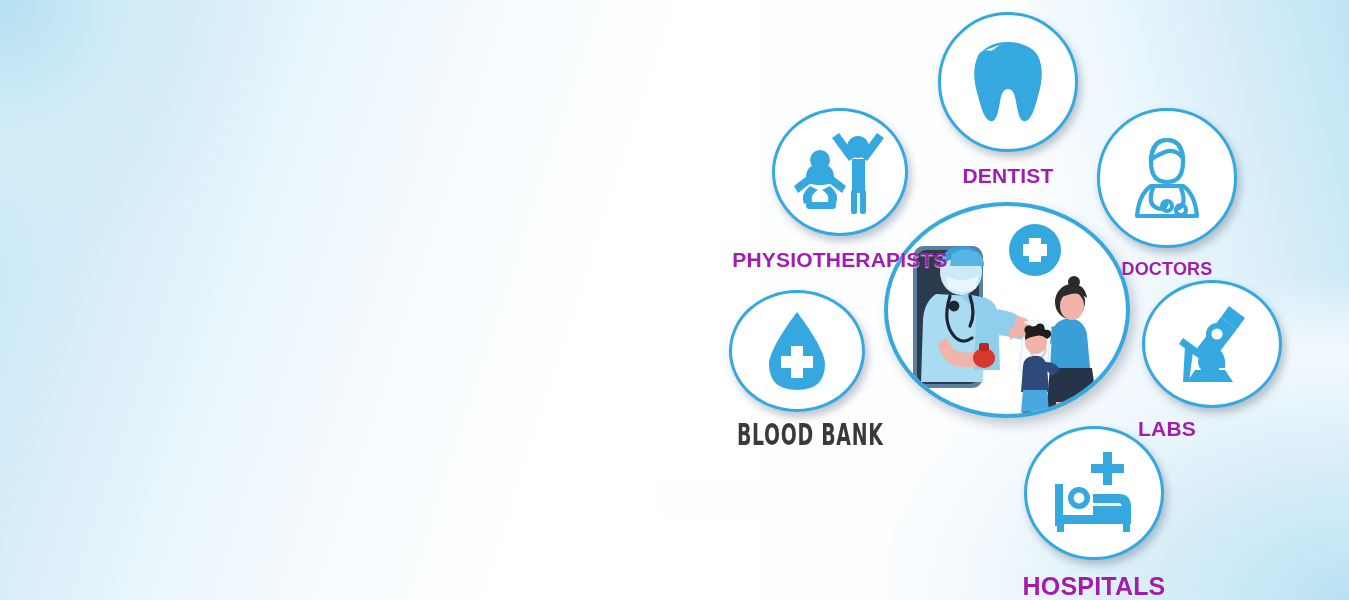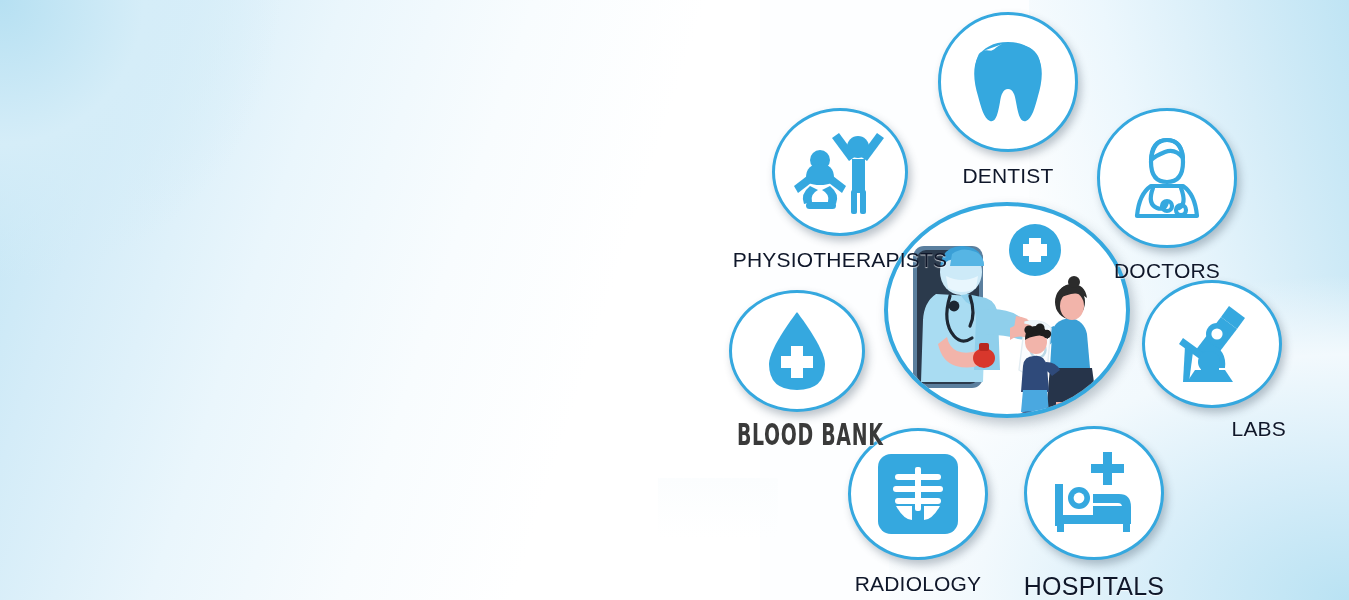--- a/index.html
+++ b/index.html
@@ -46,22 +46,22 @@
     border-radius:50%;
     background:#ffffff;
     border:3px solid #35a8df;
     box-shadow:3px 5px 9px rgba(40,60,80,.30);
     display:flex; align-items:center; justify-content:center;
   }
   .disc svg { display:block; overflow:visible; }
   .caption {
     position:absolute;
     white-space:nowrap;
-    color:#0f172a;
-    font-weight:400;
+    color:#a21caf;
+    font-weight:700;
     letter-spacing:.2px;
     text-shadow:0 1px 1px rgba(255,255,255,.75);
   }
   .caption.cond {
     font-family:"Liberation Sans Narrow","DejaVu Sans Condensed","Liberation Sans",sans-serif;
     transform:scaleX(.70);
     transform-origin:left center;
     letter-spacing:1px;
     font-weight:700;
     color:#3a3a3a;
@@ -76,25 +76,25 @@
   }
   #hubart { position:absolute; left:0; top:0; width:246px; height:216px; }
 
   
   #n-dentist { left:938px; top:12px; width:140px; height:140px; }
   #n-dentist .disc { width:140px; height:140px; }
   #n-dentist .caption { left:-4px; top:152px; width:148px; text-align:center; font-size:21px; }
 
   #n-doctors { left:1097px; top:108px; width:140px; height:140px; }
   #n-doctors .disc { width:140px; height:140px; }
-  #n-doctors .caption { left:-4px; top:151px; width:148px; text-align:center; font-size:21px; }
+  #n-doctors .caption { left:-4px; top:151px; width:148px; text-align:center; font-size:18px; }
 
   #n-labs { left:1142px; top:280px; width:140px; height:128px; }
   #n-labs .disc { width:140px; height:128px; }
-  #n-labs .caption { left:-4px; top:137px; width:148px; text-align:right; font-size:21px; }
+  #n-labs .caption { left:-4px; top:137px; width:148px; text-align:left; font-size:21px; }
 
   #n-hospitals { left:1024px; top:426px; width:140px; height:134px; }
   #n-hospitals .disc { width:140px; height:134px; }
   #n-hospitals .caption { left:-6px; top:146px; width:152px; text-align:center; font-size:25px; }
 
   #n-radiology { left:848px; top:428px; width:140px; height:132px; }
   #n-radiology .disc { width:140px; height:132px; }
   #n-radiology .caption { left:-6px; top:144px; width:152px; text-align:center; font-size:21px; }
 
   #n-blood { left:729px; top:290px; width:136px; height:122px; }
@@ -287,39 +287,20 @@
           <rect x="6" y="65" width="76" height="9"></rect>
 
           <rect x="8" y="74" width="7" height="8"></rect>
           <rect x="74" y="74" width="7" height="8"></rect>
         </g>
       </svg>
     </div>
     <div class="caption">HOSPITALS</div>
   </div>
 
-  <div class="node" id="n-radiology">
-    <div class="disc">
-      <svg width="80" height="80" viewBox="0 0 80 80">
-        <rect x="0" y="0" width="80" height="80" rx="13" fill="#35a8df"></rect>
-        <g fill="#ffffff">
-
-          <rect x="37" y="13" width="6" height="44" rx="2"></rect>
-
-          <rect x="17" y="20" width="46" height="6" rx="3"></rect>
-          <rect x="15" y="32" width="50" height="6" rx="3"></rect>
-          <rect x="17" y="44" width="46" height="6" rx="3"></rect>
-
-          <path d="M18 52 q8 14 16 14 l0 -14 Z"></path>
-          <path d="M62 52 q-8 14 -16 14 l0 -14 Z"></path>
-        </g>
-      </svg>
-    </div>
-    <div class="caption">RADIOLOGY</div>
-  </div>
 
   <div class="node" id="n-physio">
     <div class="disc">
       <svg width="96" height="84" viewBox="0 0 96 84">
         <g fill="#35a8df">
 
           <circle cx="66" cy="17" r="11"></circle>
           <path d="M60 29 h13 v34 h-13 Z"></path>
 
           <path d="M57 31 L40 8 l7 -5 l17 23 Z"></path>

